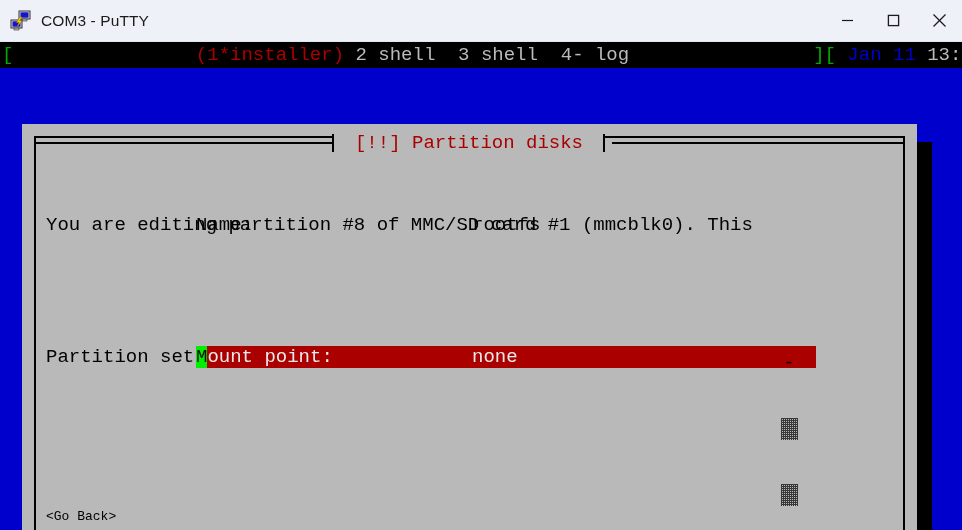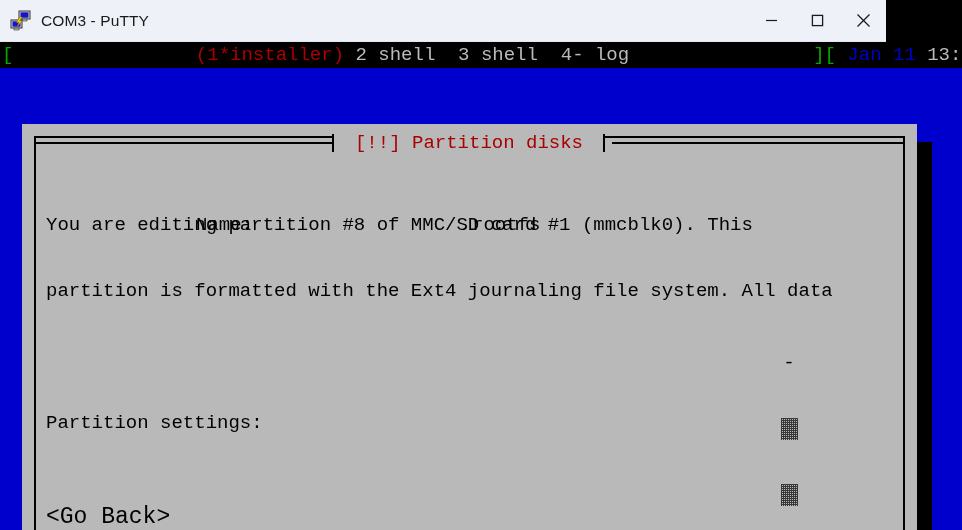--- a/index.html
+++ b/index.html
@@ -6,21 +6,21 @@
   * { margin:0; padding:0; box-sizing:border-box; }
   html, body {
     width:962px; height:530px;
     background:#000;
     font-family:"Liberation Mono","DejaVu Sans Mono",monospace;
     overflow:hidden;
   }
 
   
   .titlebar{
-    position:absolute; left:0; top:0; width:886px; height:42px;
+    position:absolute; left:0; top:0; width:962px; height:42px;
     background:#eef1f8;
     display:flex; align-items:center;
     font-family:"Liberation Sans","DejaVu Sans",sans-serif;
     border-bottom:1px solid #e2e6ee;
   }
   .tb-icon{
     width:22px; height:22px; margin-left:10px; margin-right:9px;
     position:relative; flex:0 0 auto;
   }
   .tb-title{
@@ -130,21 +130,21 @@
   .srow.sel{
     background:#aa0000; color:#eaeaea;
     width:620px;
   }
   .srow.sel .mnemonic{
     background:#00ee00; color:#111; display:inline-block;
   }
 
   .gobackline{
     position:absolute; left:46px; top:464px;
-    color:#000; font-size:23px; line-height:22px; white-space:pre;
+    color:#000; font-size:13px; line-height:22px; white-space:pre;
   }
 
   
   .scrollbar{
     position:absolute; left:778px; top:266px;
     width:22px; height:176px;
     font-size:19px; line-height:22px;
     color:#000; text-align:center; white-space:pre;
   }
   .sb-cell{ height:22px; line-height:22px; }
@@ -209,28 +209,28 @@
   <div class="dlg-titlebar">
     <div class="ttl-rule-left"></div>
     <div class="ttl-tick-l"></div>
     <div class="ttl-text">[!!] Partition disks</div>
     <div class="ttl-tick-r"></div>
     <div class="ttl-rule-right"></div>
   </div>
 
   <div class="dlg-body">
     <div class="line">You are editing partition #8 of MMC/SD card #1 (mmcblk0). This</div>
-    <div class="line">partition is formatted with the Ext4 journaling file system. All data</div>
     <div class="blank"></div>
     <div class="line">Partition settings:</div>
     
 
     <div class="settings">
       <div class="srow"><span class="lbl">Name:</span><span class="val">rootfs</span></div>
       <div class="srow">&nbsp;</div>
+      <div class="srow sel"><span class="lbl"><span class="mnemonic">M</span><span>ount point:</span></span><span class="val">none</span></div>
       
       
       
     </div>
   </div>
 
   <div class="scrollbar">
     <div class="sb-cell sb-up">-</div>
     <div class="sb-cell"><div class="sb-stipple"></div></div>
     <div class="sb-cell"><div class="sb-stipple"></div></div>

